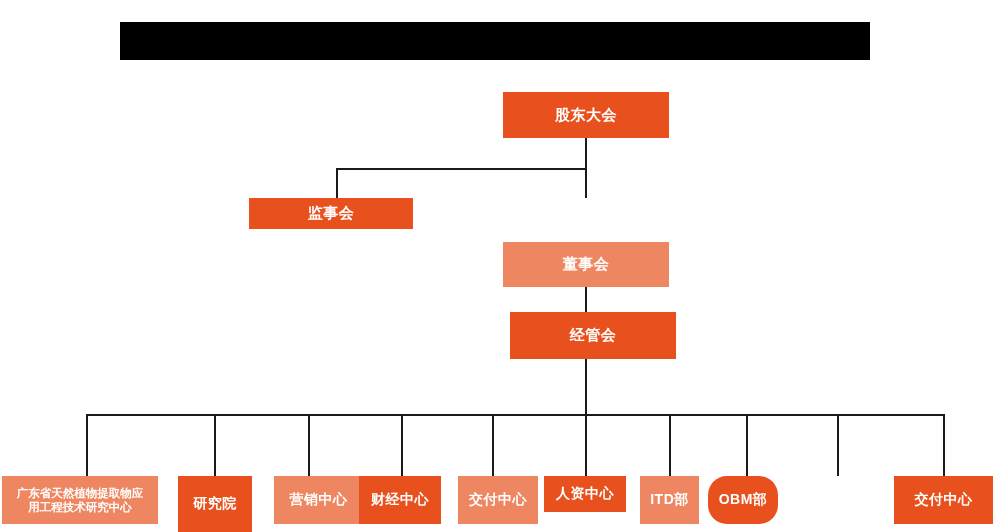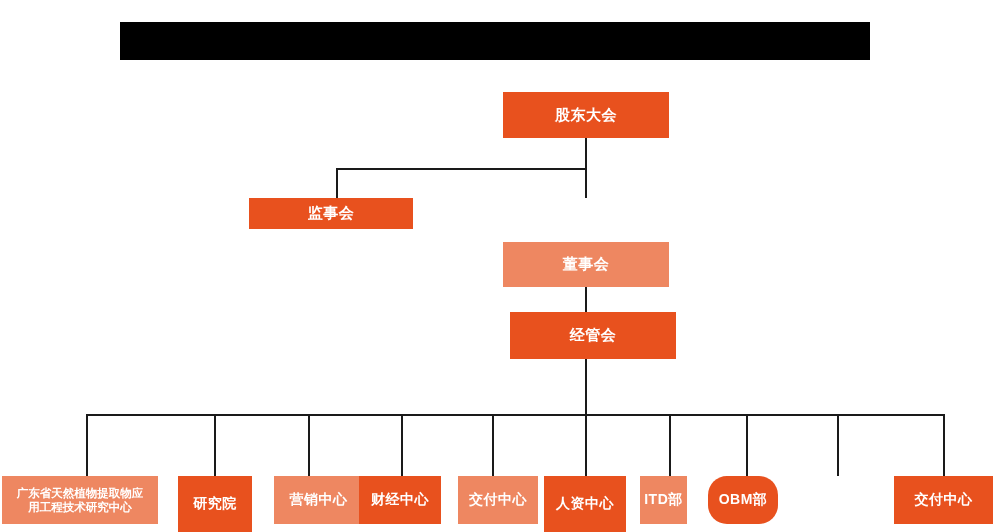--- a/index.html
+++ b/index.html
@@ -95,22 +95,22 @@
   </div>
 
   <div class="node dark leaf" style="left:178px; top:476px; width:74px; height:56px;">研究院</div>
 
   <div class="node light leaf" style="left:266px; top:476px; width:89px; height:48px;margin-left:8px;">营销中心</div>
 
   <div class="node dark leaf" style="left:359px; top:476px; width:82px; height:48px;">财经中心</div>
 
   <div class="node light leaf" style="left:458px; top:476px; width:80px; height:48px;text-align:right;">交付中心</div>
 
-  <div class="node dark leaf" style="left:544px; top:476px; width:82px; height:56px;">人资中心</div>
+  <div class="node dark leaf" style="left:544px; top:476px; width:82px; height:36px;">人资中心</div>
 
-  <div class="node light leaf" style="left:640px; top:476px; width:47px; height:48px;">ITD部</div>
+  <div class="node light leaf" style="left:640px; top:476px; width:59px; height:48px;">ITD部</div>
 
   <div class="node dark leaf" style="left:708px; top:476px; width:70px; height:48px;border-radius:19px;">OBM部</div>
 
 
   <div class="node dark leaf" style="left:894px; top:476px; width:99px; height:48px;">交付中心</div>
 
 </div>
 
 </body></html>

